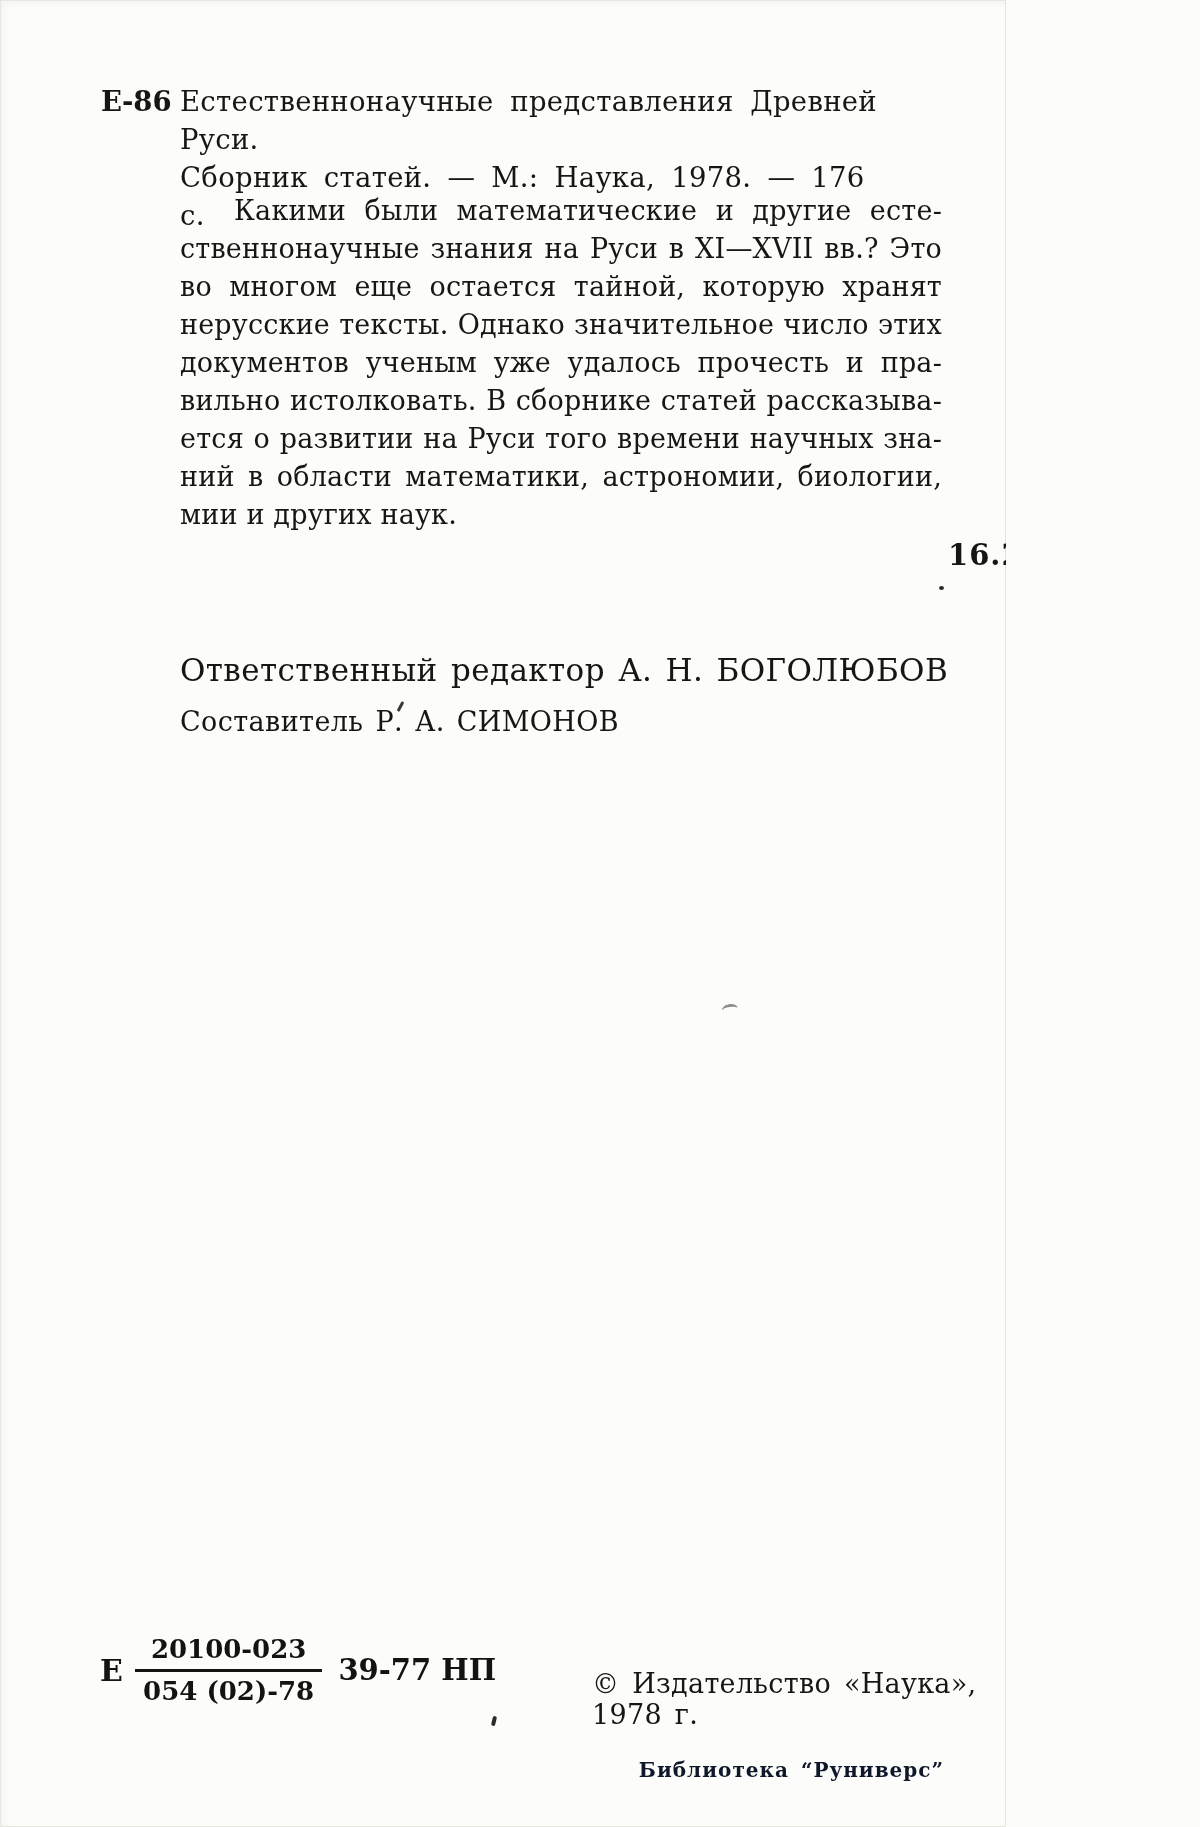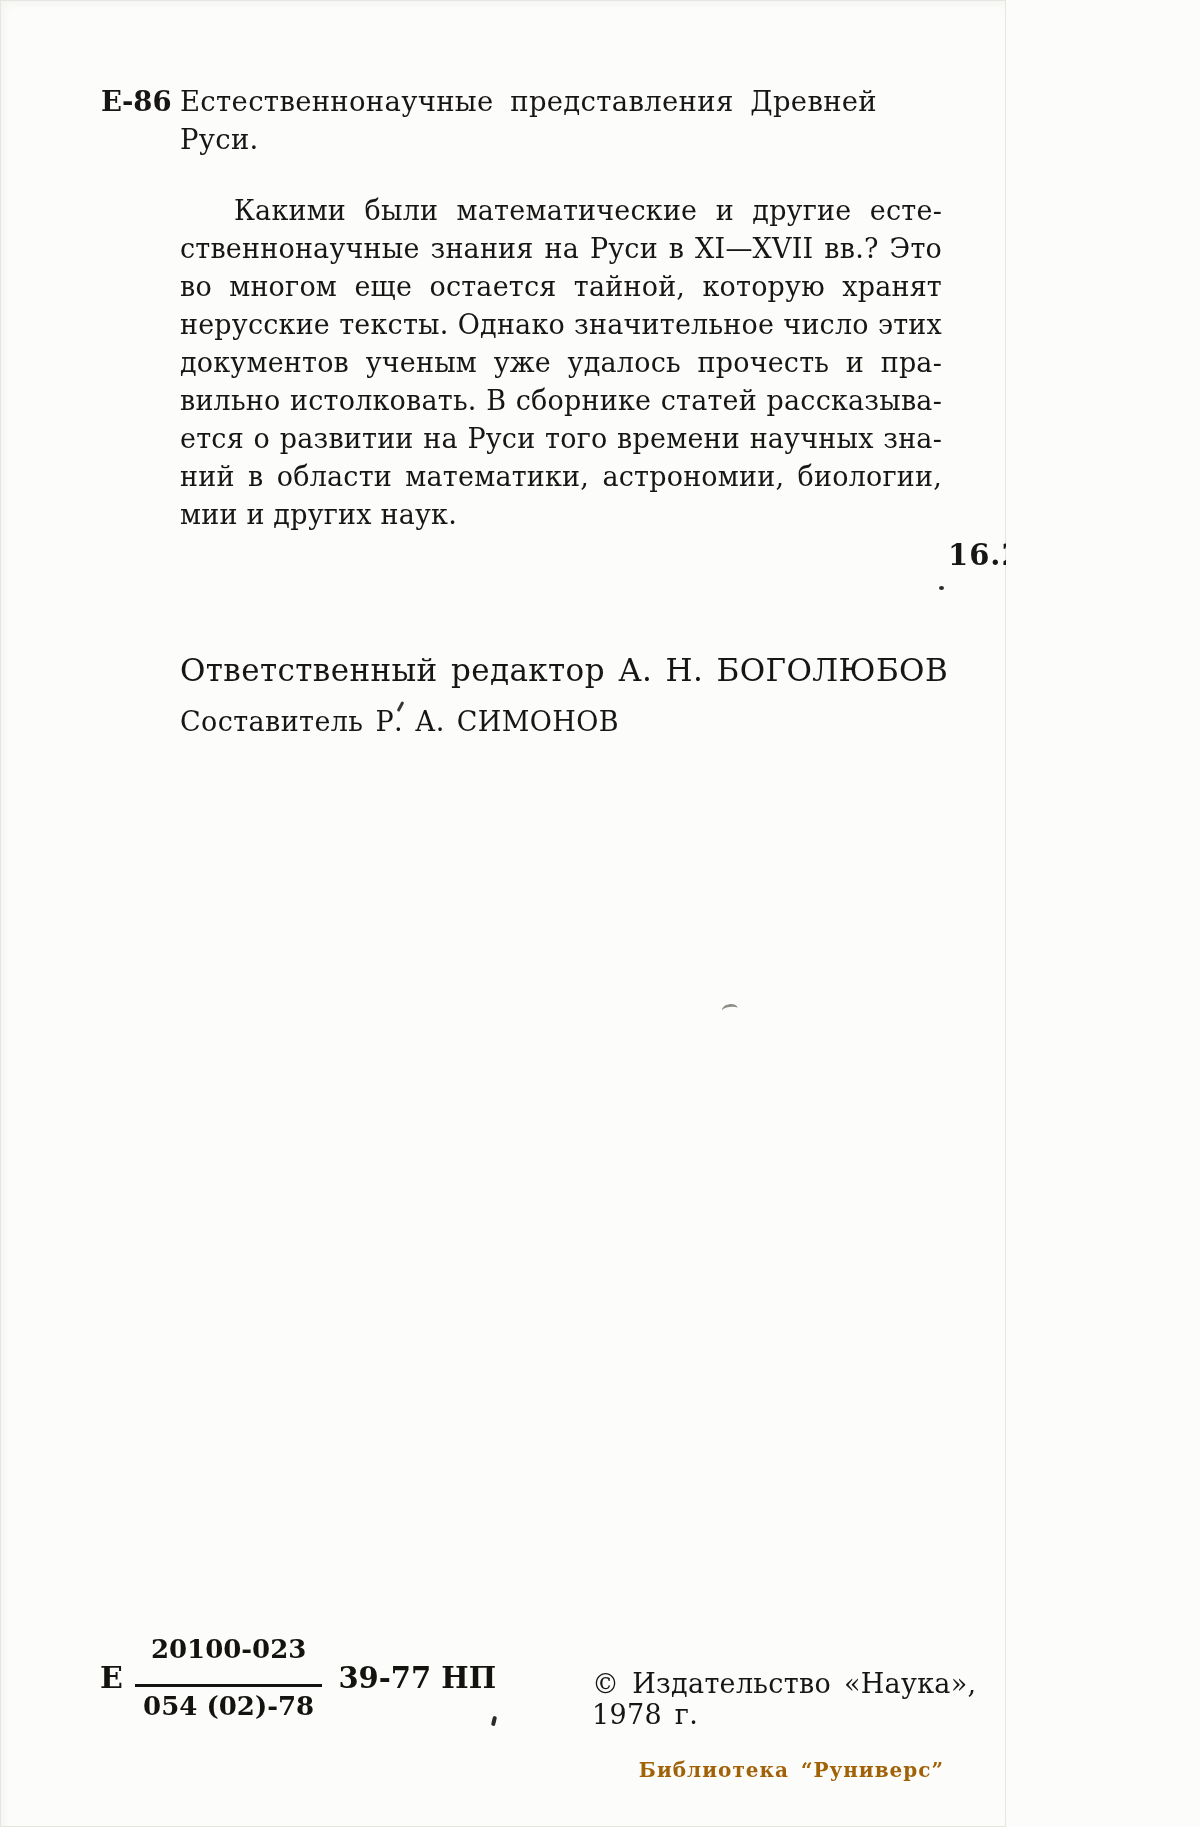--- a/index.html
+++ b/index.html
@@ -49,32 +49,32 @@
     font-size: 27px; word-spacing: 3px; letter-spacing: 0.4px;
   }
 
   .imprint-formula {
     position: absolute; left: 100px; top: 1634px;
     display: flex; align-items: center;
     font-weight: bold; color: #15130f;
   }
   .imprint-formula .letter { font-size: 30px; margin-right: 12px; }
   .fraction { text-align: center; font-size: 26px; line-height: 1.18; }
-  .fraction .num { display: block; padding: 0 16px 19px; border-bottom: 3px solid #15130f; }
+  .fraction .num { display: block; padding: 0 16px 4px; border-bottom: 3px solid #15130f; }
   .fraction .den { display: block; padding-top: 4px; }
   .imprint-formula .series-code { font-size: 29px; margin-left: 16px; }
 
   .copyright-line {
     position: absolute; left: 592px; top: 1668px;
     font-size: 27px; word-spacing: 4px; letter-spacing: 0.3px;
   }
 
   .watermark {
     position: absolute; right: 62px; top: 1758px;
-    font-size: 20px; font-weight: bold; color: #a16207;
+    font-size: 20px; font-weight: bold; color: #0f172a;
     letter-spacing: 1px; word-spacing: 4px;
   }
 
   
   .artifact { position: absolute; }
   .artifact.dot-under-classification {
     left: 939px; top: 586px; width: 5px; height: 4px;
     background: #2a2a28; border-radius: 50%;
   }
   .artifact.smudge-middle {
@@ -93,20 +93,21 @@
 </style>
 </head>
 <body>
 
 <div class="page">
 
   <div class="code-e86">Е-86</div>
 
   <div class="biblio">
     <div class="title-line">Естественнонаучные представления Древней Руси.</div>
+    <div class="imprint-line">Сборник статей. — М.: Наука, 1978. — 176 с.</div>
   </div>
 
   <div class="abstract">
     <div class="line first">Какими были математические и другие есте-</div>
     <div class="line">ственнонаучные знания на Руси в XI—XVII вв.? Это</div>
     <div class="line">во многом еще остается тайной, которую хранят древ-</div>
     <div class="line">нерусские тексты. Однако значительное число этих</div>
     <div class="line">документов ученым уже удалось прочесть и пра-</div>
     <div class="line">вильно истолковать. В сборнике статей рассказыва-</div>
     <div class="line">ется о развитии на Руси того времени научных зна-</div>

